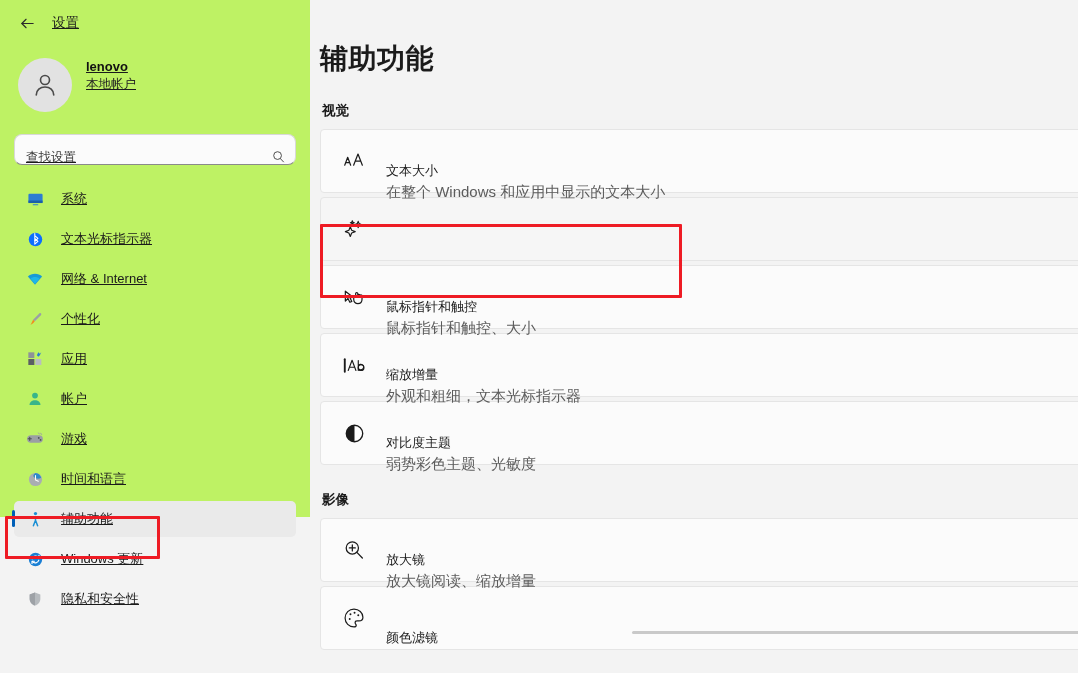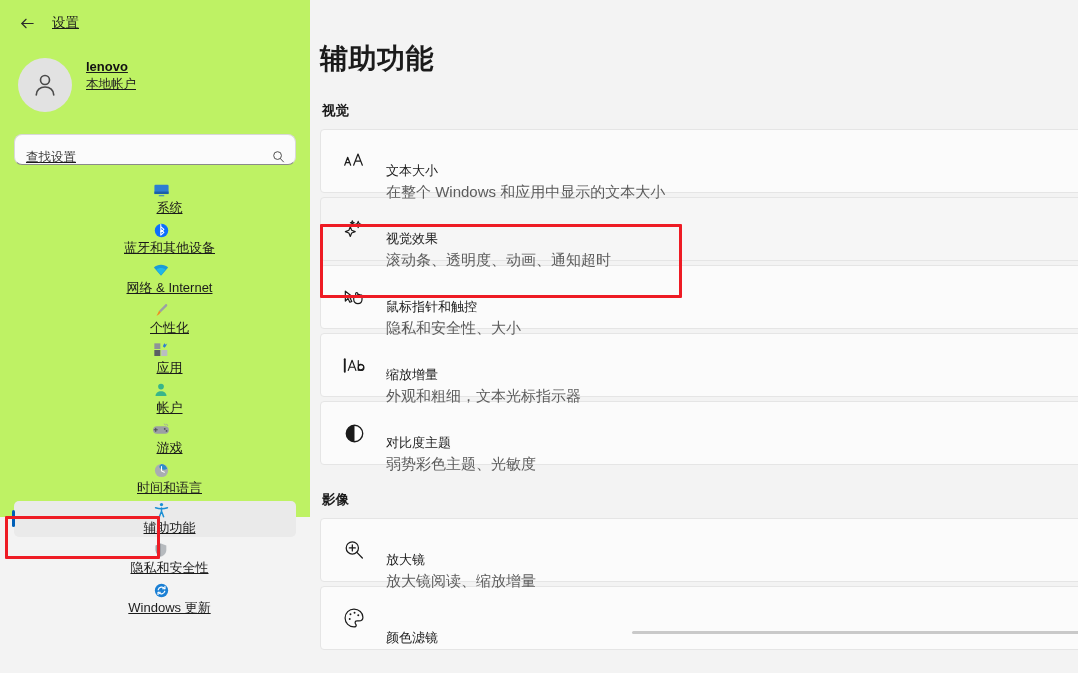--- a/index.html
+++ b/index.html
@@ -60,21 +60,20 @@
   .searchbox input::placeholder { color: #3b3b3b; }
   .search-icon { width: 15px; height: 15px; color: #444; flex: 0 0 15px; }
 
   .navlist { margin-top: 16px; padding: 0 14px 0 14px; }
   .navitem {
     position: relative;
     height: 36px; margin-bottom: 4px;
     display: flex; align-items: center;
     border-radius: 5px; padding-left: 12px;
     cursor: pointer;
-    flex-direction: column;
   }
   .navitem.selected { background: #eaeaea; }
   .navitem.selected::before {
     content: ""; position: absolute; left: -2px; top: 9px;
     width: 3px; height: 17px; border-radius: 2px; background: #005fb8;
   }
   .nav-icon {
     width: 18px; height: 18px; flex: 0 0 18px;
     display: flex; align-items: center; justify-content: center;
   }
@@ -186,21 +185,21 @@
         <span class="nav-label">系统</span>
       </div>
 
       <div class="navitem">
         <span class="nav-icon">
           <svg width="17" height="17" viewBox="0 0 24 24">
               <circle cx="12" cy="12" r="9.5" fill="#0d6efd"></circle>
               <path d="M11 6.5l4.4 4-4.4 4v-11 15l4.4-4-4.4-4" fill="none" stroke="#fff" stroke-width="1.5" stroke-linejoin="round"></path>
             </svg>
         </span>
-        <span class="nav-label">蓝牙和其他设备</span>
+        <span class="nav-label">文本光标指示器</span>
       </div>
 
       <div class="navitem">
         <span class="nav-icon">
           <svg width="18" height="18" viewBox="0 0 24 24">
               <path d="M2.5 8.5C5 6.3 8.4 5 12 5s7 1.3 9.5 3.5L12 19.5z" fill="#1a9ad7"></path>
               <path d="M6 11.2C7.7 9.9 9.8 9.2 12 9.2s4.3.7 6 2L12 18.6z" fill="#1fb6e8"></path>
             </svg>
         </span>
         <span class="nav-label">网络 &amp; Internet</span>
@@ -268,39 +267,39 @@
               <circle cx="12" cy="3.6" r="2.3"></circle>
               <path d="M3.6 8.2c2.6.9 5.4 1.4 8.4 1.4s5.8-.5 8.4-1.4" stroke="#1a8fd4" stroke-width="2.1" fill="none" stroke-linecap="round"></path>
               <path d="M12 8.6v4.6M12 13.2l-3 7.6M12 13.2l3 7.6" stroke="#1a8fd4" stroke-width="2.1" fill="none" stroke-linecap="round"></path>
             </svg>
         </span>
         <span class="nav-label">辅助功能</span>
       </div>
 
       <div class="navitem">
         <span class="nav-icon">
-          <svg width="16" height="16" viewBox="0 0 24 24">
-              <path d="M12 2.2l8 3v6.3c0 5-3.4 8.8-8 10.3-4.6-1.5-8-5.3-8-10.3V5.2z" fill="#b6babe"></path>
-              <path d="M12 2.2v19.6c-4.6-1.5-8-5.3-8-10.3V5.2z" fill="#9da1a6"></path>
-            </svg>
-        </span>
-        <span class="nav-label">隐私和安全性</span>
-      </div>
-
-      <div class="navitem">
-        <span class="nav-icon">
           <svg width="17" height="17" viewBox="0 0 24 24">
               <circle cx="12" cy="12" r="9.4" fill="#1a7fd4"></circle>
               <path d="M16.4 9.2A5.2 5.2 0 0 0 7.3 11M7.6 14.8a5.2 5.2 0 0 0 9.1-1.8" fill="none" stroke="#fff" stroke-width="1.7" stroke-linecap="round"></path>
               <path d="M16.9 6.2v3.3h-3.3M7.1 17.8v-3.3h3.3" fill="none" stroke="#fff" stroke-width="1.7" stroke-linecap="round" stroke-linejoin="round"></path>
             </svg>
         </span>
         <span class="nav-label">Windows 更新</span>
       </div>
 
+      <div class="navitem">
+        <span class="nav-icon">
+          <svg width="16" height="16" viewBox="0 0 24 24">
+              <path d="M12 2.2l8 3v6.3c0 5-3.4 8.8-8 10.3-4.6-1.5-8-5.3-8-10.3V5.2z" fill="#b6babe"></path>
+              <path d="M12 2.2v19.6c-4.6-1.5-8-5.3-8-10.3V5.2z" fill="#9da1a6"></path>
+            </svg>
+        </span>
+        <span class="nav-label">隐私和安全性</span>
+      </div>
+
     </div>
   </div>
 
   <div class="content">
 
     <h1 class="page-title">辅助功能</h1>
 
     <div class="section-head">视觉</div>
     <div class="card-list">
 
@@ -318,36 +317,32 @@
       </div>
 
       <div class="card tinted">
         <span class="card-icon">
           <svg width="26" height="26" viewBox="0 0 28 28" fill="none" stroke="#1b1b1b" stroke-width="1.25" stroke-linejoin="round">
             <path d="M10 11.5l1.5 3.8 3.8 1.5-3.8 1.5L10 22.1l-1.5-3.8L4.7 16.8l3.8-1.5z"></path>
             <path d="M18.5 5.8l.95 2.4 2.4.95-2.4.95-.95 2.4-.95-2.4-2.4-.95 2.4-.95z"></path>
             <path d="M12.2 5.2l.6 1.5 1.5.6-1.5.6-.6 1.5-.6-1.5-1.5-.6 1.5-.6z"></path>
           </svg>
         </span>
-        <div class="card-text">
-          <div class="card-title">视觉效果</div>
-          <div class="card-sub">滚动条、透明度、动画、通知超时</div>
-        </div>
       </div>
 
       <div class="card">
         <span class="card-icon">
           <svg width="27" height="27" viewBox="0 0 28 28" fill="none" stroke="#1b1b1b" stroke-width="1.25" stroke-linejoin="round" stroke-linecap="round">
             <path d="M4.5 7.5v10.2l2.7-2.7 2 4 2-.9-1.9-3.9 3.6-.3z"></path>
             <path d="M15.2 13.2v-3.3a1.1 1.1 0 0 1 2.2 0v3.1m0-1.2a1.1 1.1 0 0 1 2.2 0v1.2m0-.6a1.1 1.1 0 0 1 2.2 0v3.3c0 2.6-1.6 4.6-4.3 4.6-2.4 0-4.3-1.4-4.3-4.2v-2.1"></path>
           </svg>
         </span>
         <div class="card-text">
           <div class="card-title">鼠标指针和触控</div>
-          <div class="card-sub">隐私和安全性、大小</div>
+          <div class="card-sub">鼠标指针和触控、大小</div>
         </div>
       </div>
 
       <div class="card">
         <span class="card-icon">
           <svg width="27" height="27" viewBox="0 0 30 28" fill="none" stroke="#1b1b1b" stroke-linecap="round" stroke-linejoin="round">
             <line x1="4.2" y1="7" x2="4.2" y2="21" stroke-width="2.1"></line>
             <path d="M8 19.5L12.3 8.2l4.3 11.3M9.6 16h5.6" stroke-width="1.25"></path>
             <path d="M19.2 19.6V8.4m0 6.1a3.1 3.1 0 1 1 0 2.6" stroke-width="1.25"></path>
             <circle cx="22.3" cy="16.4" r="3.2" stroke-width="1.25"></circle>

